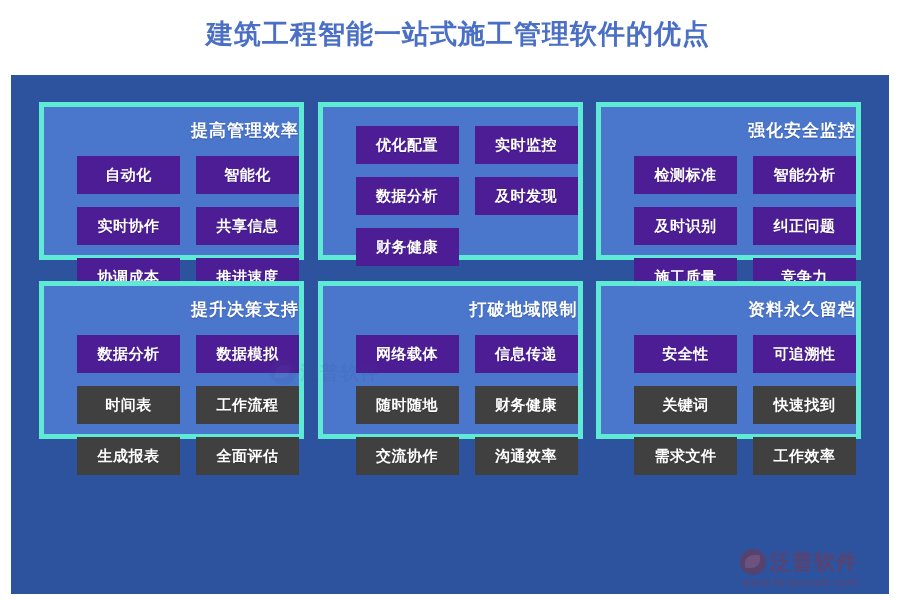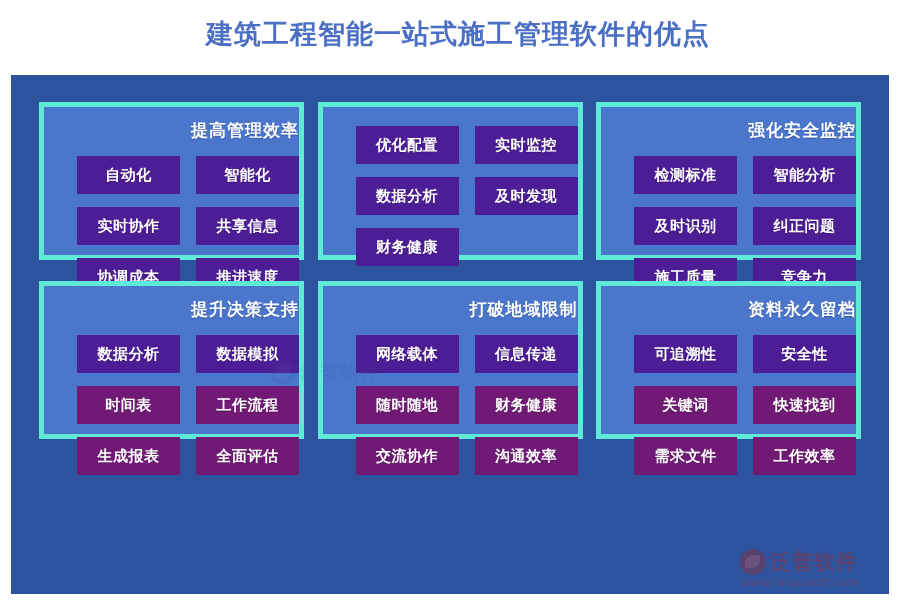--- a/index.html
+++ b/index.html
@@ -88,21 +88,21 @@
     justify-content: center;
     color: #ffffff;
     font-size: 15px;
     font-weight: bold;
     letter-spacing: 0.5px;
     white-space: nowrap;
     box-sizing: border-box;
     text-shadow: 0 1px 1px rgba(0,0,0,0.18);
   }
   .tag.green { background: #4c1d95; }
-  .tag.blue  { background: #701a75; }
+  .tag.blue  { background: #404040; }
 
   .logo {
     position: absolute;
     right: 14px;
     bottom: 8px;
     width: 146px;
     height: 46px;
     opacity: 0.42;
     display: flex;
     flex-direction: column;
@@ -227,22 +227,22 @@
             <div class="tag green">信息传递</div>
             <div class="tag blue">随时随地</div>
             <div class="tag blue">财务健康</div>
             <div class="tag blue">交流协作</div>
             <div class="tag blue">沟通效率</div>
           </div>
         </div>
         <div class="panel">
           <div class="panel-title">资料永久留档</div>
           <div class="tag-grid">
+            <div class="tag green">安全性</div>
             <div class="tag green">可追溯性</div>
-            <div class="tag green">安全性</div>
             <div class="tag blue">关键词</div>
             <div class="tag blue">快速找到</div>
             <div class="tag blue">需求文件</div>
             <div class="tag blue">工作效率</div>
           </div>
         </div>
       </div>
   </div>
 
   <div class="wm-inner">

